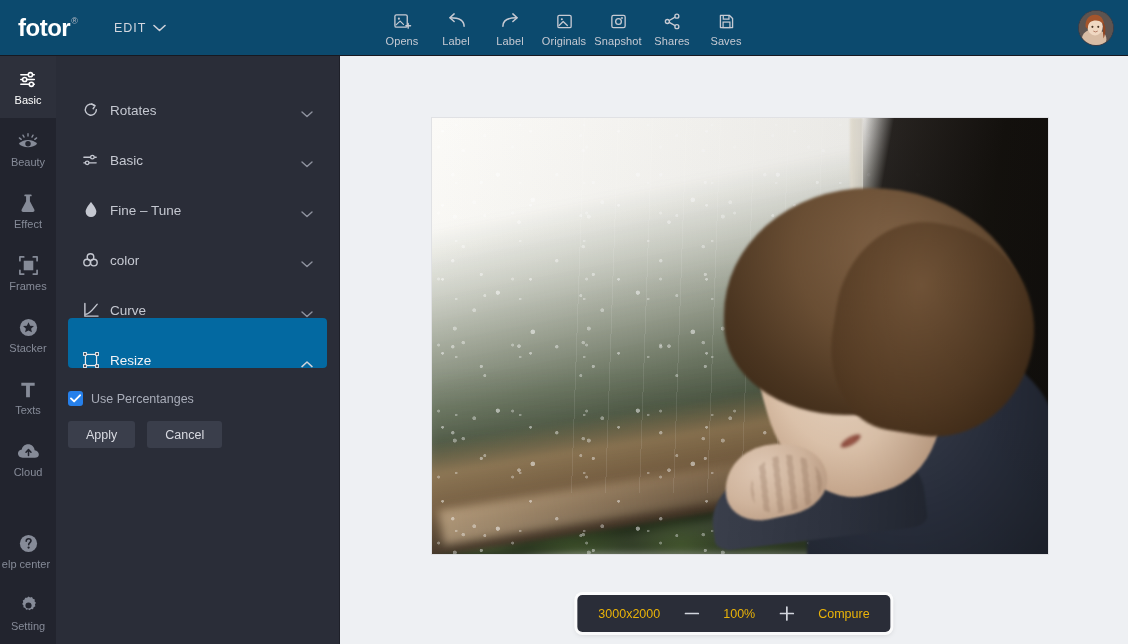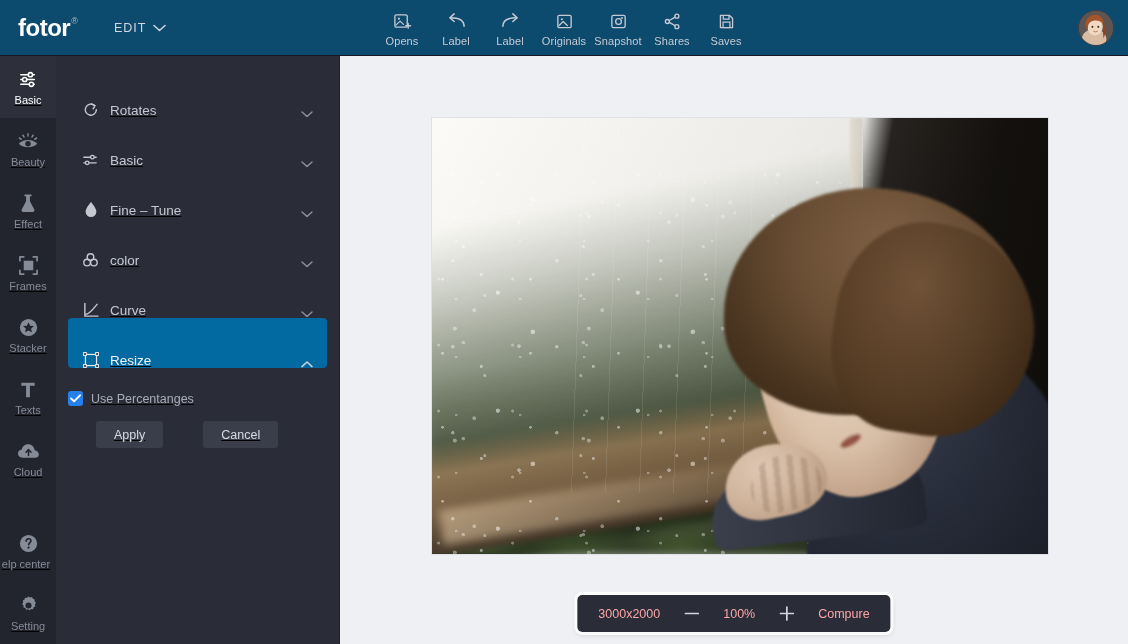--- a/index.html
+++ b/index.html
@@ -50,21 +50,21 @@
   .avatar {
     position: absolute; right: 14px; top: 10px;
     width: 36px; height: 36px; border-radius: 50%;
     overflow: hidden; cursor: pointer;
     border: 1px solid #3a3d48;
     background: #6a5a52;
   }
   .avatar .face { position: absolute; inset: 0; }
 
   
-  .body { display: flex; flex: 1; min-height: 0; text-decoration: underline; }
+  .body { display: flex; flex: 1; min-height: 0; }
 
   
   .rail {
     width: 56px; min-width: 56px;
     background: #22242e;
     display: flex; flex-direction: column;
     padding-top: 0px;
     position: relative;
   }
   .rail-item {
@@ -116,21 +116,20 @@
     width: 15px; height: 15px; border-radius: 3px; background: #2680eb;
     display: flex; align-items: center; justify-content: center; cursor: pointer;
   }
   .chk-label { color: #a8acb8; font-size: 12.5px; }
   .btn-row { display: flex; gap: 12px; margin-top: 15px; }
   .btn {
     height: 27px; padding: 0 18px;
     background: #3a3e4b; border: none; border-radius: 3px;
     color: #d8dae1; font-size: 12.5px; cursor: pointer;
     font-family: "Liberation Sans", sans-serif;
-    margin-left: 28px;
   }
 
   
   .canvas {
     flex: 1; background: #eef0f3;
     position: relative;
     display: flex; align-items: flex-start; justify-content: center;
   }
   .photo-frame {
     position: absolute; left: 92px; top: 62px;
@@ -293,21 +292,21 @@
   
   .bottombar {
     position: absolute; left: 50%; transform: translateX(-50%);
     bottom: 12px;
     height: 37px; padding: 0 6px;
     background: #2a2d38; border-radius: 5px;
     display: flex; align-items: center;
     box-shadow: 0 0 0 3px rgba(255,255,255,.85), 0 2px 6px rgba(0,0,0,.18);
   }
   .bb-item {
-    color: #fca5a5; font-size: 12.5px;
+    color: #eab308; font-size: 12.5px;
     padding: 16px 15px; cursor: pointer;
     display: flex; align-items: center; justify-content: center;
     height: 100%;
   }
   .bb-icon { padding: 0 9px; cursor: pointer; display: flex; align-items: center; }
   .bb-static { cursor: default; }
 
   svg { display: block; }
 </style>
 </head>

